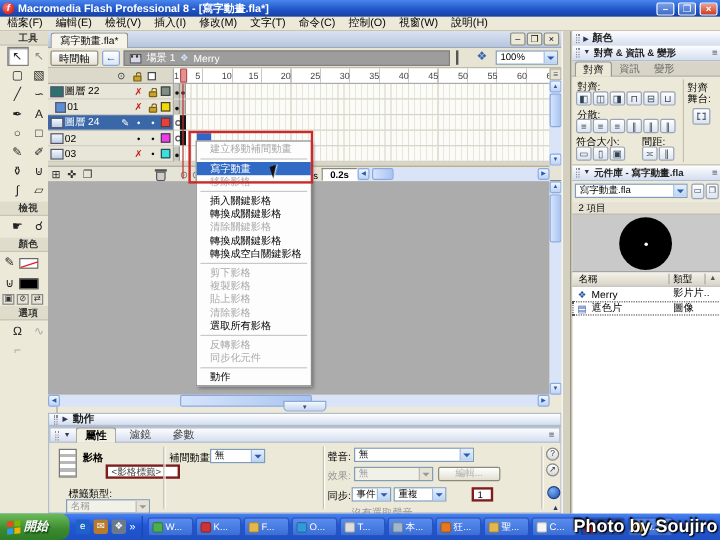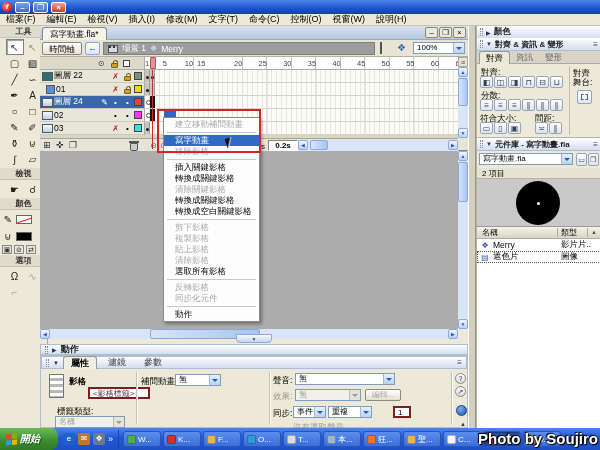--- a/index.html
+++ b/index.html
@@ -205,20 +205,21 @@
   #watermark{right:2px;top:430px;font-size:15px;font-weight:bold;color:#FFF;z-index:100;
     text-shadow:0 0 2px #000,1px 1px 1px #000,-1px -1px 1px #000;}
 </style>
 </head>
 <body>
 
 <div id="screen">
 
   <div class="a" id="titlebar">
     <span class="appicon">f</span>
+    <span id="titletext">Macromedia Flash Professional 8 - [寫字動畫.fla*]</span>
     <span class="wbtn">–</span>
     <span class="wbtn">❐</span>
     <span class="wbtn close">×</span>
   </div>
 
   <div class="a" id="menubar">
     <span>檔案(F)</span>
       <span>編輯(E)</span>
       <span>檢視(V)</span>
       <span>插入(I)</span>
@@ -303,21 +304,21 @@
   <div class="a" id="timeline">
     <div class="a" id="layerhdr">
       <span class="hicon">⊙</span>
       <span class="lk locked hicon"><i></i></span>
       <span class="outlhdr"></span>
     </div>
     <div class="a" id="ruler">
       <span class="rnum" style="left: 0px;">1</span>
         <span class="rnum" style="left: 17.68px;">5</span>
         <span class="rnum" style="left: 39.78px;">10</span>
-        <span class="rnum" style="left: 52px; text-align: center;">15</span>
+        <span class="rnum" style="left: 62px; text-align: center;">15</span>
         <span class="rnum" style="left: 88.98px;">20</span>
         <span class="rnum" style="left: 113.58px;">25</span>
         <span class="rnum" style="left: 138.18px;">30</span>
         <span class="rnum" style="left: 162.78px;">35</span>
         <span class="rnum" style="left: 187.38px;">40</span>
         <span class="rnum" style="left: 211.98px;">45</span>
         <span class="rnum" style="left: 236.58px;">50</span>
         <span class="rnum" style="left: 261.18px;">55</span>
         <span class="rnum" style="left: 285.78px;">60</span>
         <span class="rnum" style="left: 310.38px;">65</span>
@@ -461,21 +462,21 @@
       <span class="plabel" style="left:16px;top:37px">標籤類型:</span>
       <div class="combo dis" style="left:14px;top:47px;width:70px"><span>名稱</span></div>
       <div class="vsep" style="left:95px"></div>
       <span class="plabel" style="left:100px;top:7px">補間動畫:</span>
       <div class="combo" style="left:134px;top:5px;width:46px"><span>無</span></div>
       <div class="vsep" style="left:228px"></div>
       <span class="plabel" style="left:232px;top:6px">聲音:</span>
       <div class="combo" style="left:254px;top:4px;width:100px"><span>無</span></div>
       <span class="plabel dim" style="left:232px;top:22px">效果:</span>
       <div class="combo dis" style="left:254px;top:20px;width:66px"><span>無</span></div>
-      <div class="xpbtn dis" style="left:324px;top:20px;width:36px">編輯...</div>
+      <div class="xpbtn dis" style="left:324px;top:20px;width:52px">編輯...</div>
       <span class="plabel" style="left:232px;top:39px">同步:</span>
       <div class="combo" style="left:252px;top:37px;width:33px"><span>事件</span></div>
       <div class="combo" style="left:287px;top:37px;width:44px"><span>重複</span></div>
       <div class="tinput" style="left:333px;top:37px;width:18px;color:#000"><span>1</span></div>
       <span class="plabel dim" style="left:252px;top:53px">沒有選取聲音</span>
       <div class="vsep" style="left:410px"></div>
       <span class="circbtn" style="left:414px;top:4px">?</span>
       <span class="circbtn" style="left:414px;top:17px">↗</span>
       <span class="circbtn blue" style="left:415px;top:36px"></span>
       <span class="tri" style="position:absolute;left:419px;top:52px">▲</span>

